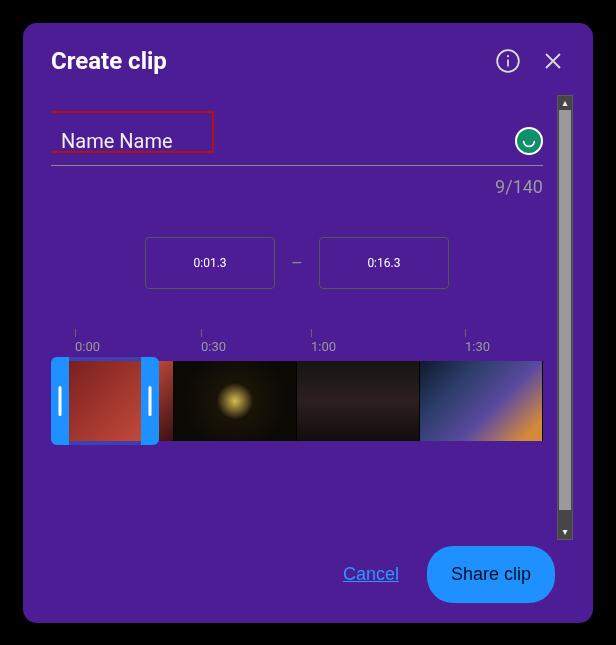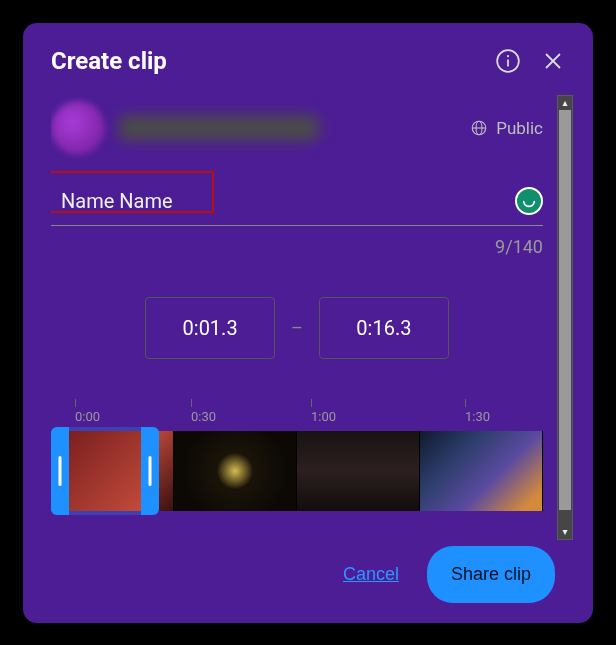--- a/index.html
+++ b/index.html
@@ -123,21 +123,21 @@
     margin-top: 10px;
   }
   .time-row {
     display:flex; align-items:center; justify-content:center;
     gap: 16px;
     margin-top: 40px;
   }
   .time-box {
     border: 1px solid #555; border-radius:4px;
     padding: 18px 32px;
-    color:#fff; font-size:20px;
+    color:#fff; font-size:12px;
     min-width: 130px;
     text-align:center;
   }
   .dash { color:#888; font-size:18px; }
   .timeline {
     margin-top: 40px;
     position:relative;
     height: 130px;
   }
   .tick-row {
@@ -222,34 +222,20 @@
           <line x1="5" y1="5" x2="19" y2="19"></line>
             <line x1="19" y1="5" x2="5" y2="19"></line>
         </svg>
       </span>
     </div>
   </div>
 
   <div class="body">
     <div class="scroll-area">
 
-      <div class="video-row">
-        <div class="video-left">
-          <div class="avatar"></div>
-          <div class="video-title-blur"></div>
-        </div>
-        <div class="visibility">
-          <svg width="18" height="18" viewBox="0 0 24 24" fill="none" stroke="#bfbfbf" stroke-width="1.5">
-            <circle cx="12" cy="12" r="9"></circle>
-            <ellipse cx="12" cy="12" rx="4" ry="9"></ellipse>
-            <line x1="3" y1="12" x2="21" y2="12"></line>
-          </svg>
-          <span>Public</span>
-        </div>
-      </div>
 
       <div class="input-row">
         <div class="input-highlight"></div>
         <div class="clip-name">Name Name</div>
         <div class="user-bubble">
           <svg width="16" height="16" viewBox="0 0 24 24" fill="none" stroke="#fff" stroke-width="2.5" stroke-linecap="round">
             <path d="M4 13 A8 8 0 0 0 12 20 A8 8 0 0 0 20 13"></path>
           </svg>
         </div>
       </div>
@@ -261,21 +247,21 @@
         <div class="dash">–</div>
         <div class="time-box">0:16.3</div>
       </div>
 
       <div class="timeline">
         <div class="tick-row">
           <div class="tick" style="left:24px">
               <div class="line"></div>
               <div class="label">0:00</div>
             </div>
-          <div class="tick" style="left:140px">
+          <div class="tick" style="left:150px">
               <div class="line"></div>
               <div class="label">0:30</div>
             </div>
           <div class="tick" style="left:260px">
               <div class="line"></div>
               <div class="label">1:00</div>
             </div>
           <div class="tick" style="left:414px">
               <div class="line"></div>
               <div class="label">1:30</div>

